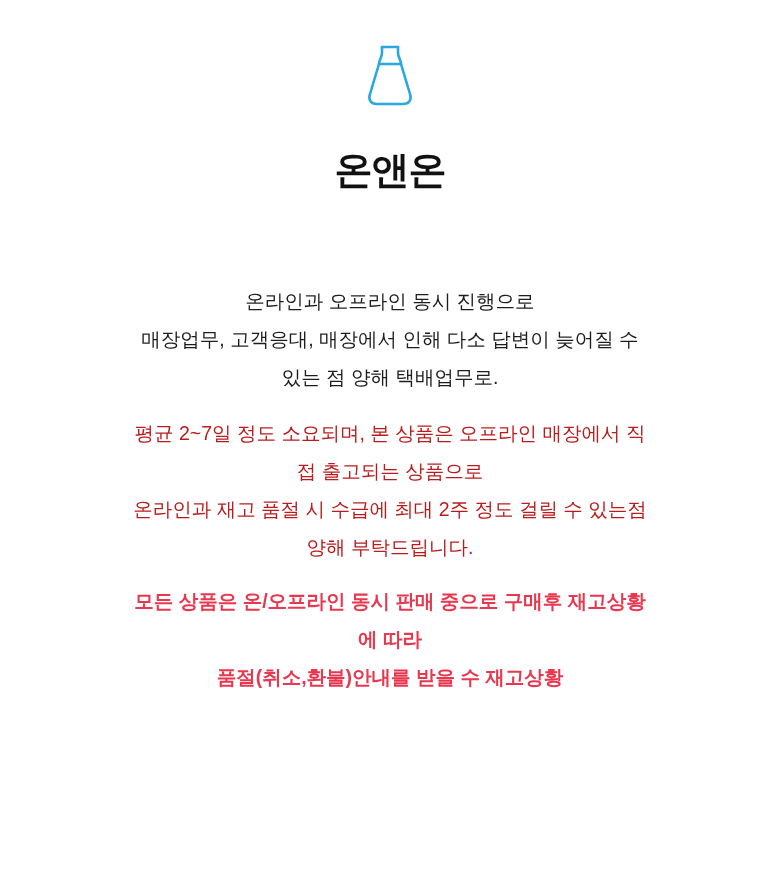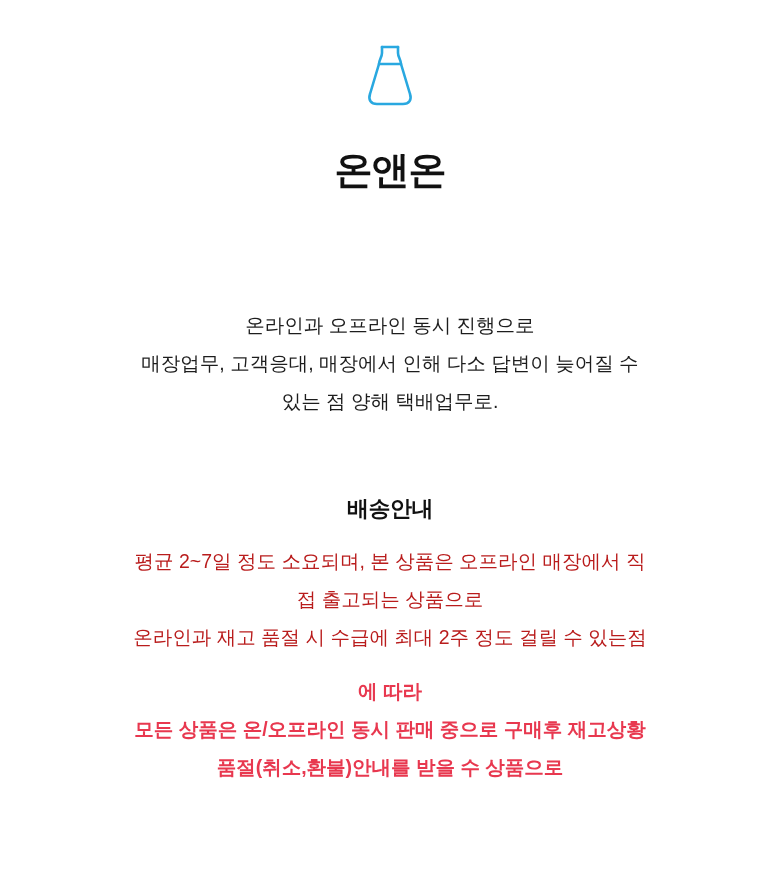--- a/index.html
+++ b/index.html
@@ -34,21 +34,21 @@
   .brand-title {
     text-align: center;
     margin-top: 40px;
     font-size: 38px;
     font-weight: 700;
     letter-spacing: -1px;
     color: #111111;
     line-height: 1.2;
   }
   .intro-block {
-    margin-top: 112px;
+    margin-top: 88px;
     text-align: center;
     font-size: 19.5px;
     line-height: 1.95;
     color: #1d1d1d;
     padding: 0 76px;
   }
   .intro-block .line {
     display: block;
   }
   .section-heading {
@@ -96,27 +96,27 @@
   </div>
 
   <div class="brand-title">온앤온</div>
 
   <div class="intro-block">
     <span class="line">온라인과 오프라인 동시 진행으로</span>
     <span class="line">매장업무, 고객응대, 매장에서 인해 다소 답변이 늦어질 수</span>
     <span class="line">있는 점 양해 택배업무로.</span>
   </div>
 
-  <div class="section-heading">배송안내</div>
 
   <div class="ship-block">
     <span class="line">평균 2~7일 정도 소요되며, 본 상품은 오프라인 매장에서 직</span>
     <span class="line">접 출고되는 상품으로</span>
     <span class="line">온라인과 재고 품절 시 수급에 최대 2주 정도 걸릴 수 있는점</span>
+    <span class="line">양해 부탁드립니다.</span>
   </div>
 
   <div class="notice-block" style="color: rgb(232, 56, 79);">
+    <span class="line">모든 상품은 온/오프라인 동시 판매 중으로 구매후 재고상황</span>
     <span class="line">에 따라</span>
-    <span class="line">모든 상품은 온/오프라인 동시 판매 중으로 구매후 재고상황</span>
-    <span class="line">품절(취소,환불)안내를 받을 수 상품으로</span>
+    <span class="line">품절(취소,환불)안내를 받을 수 재고상황</span>
   </div>
 
 </div>
 
 </body></html>

